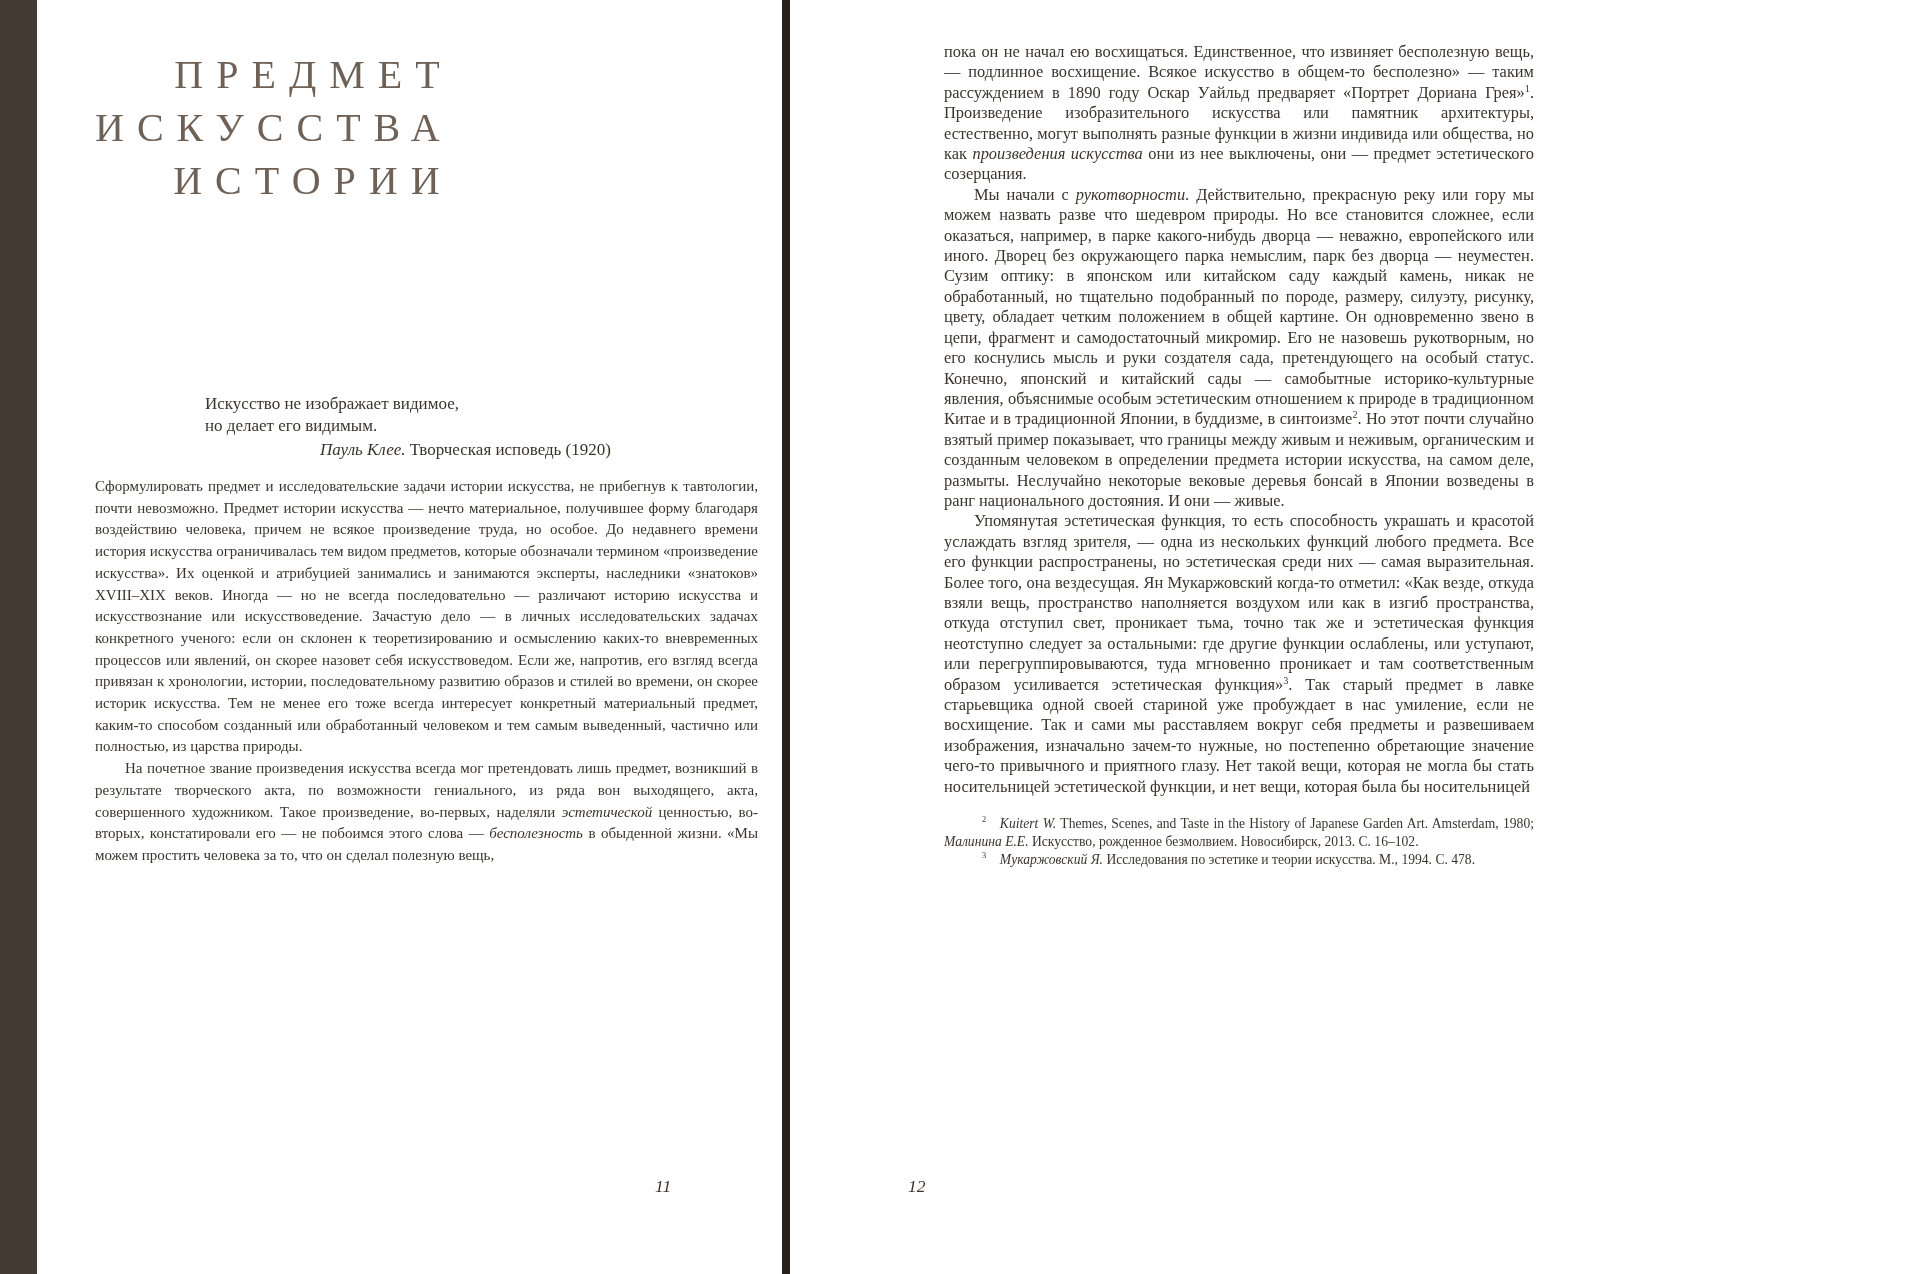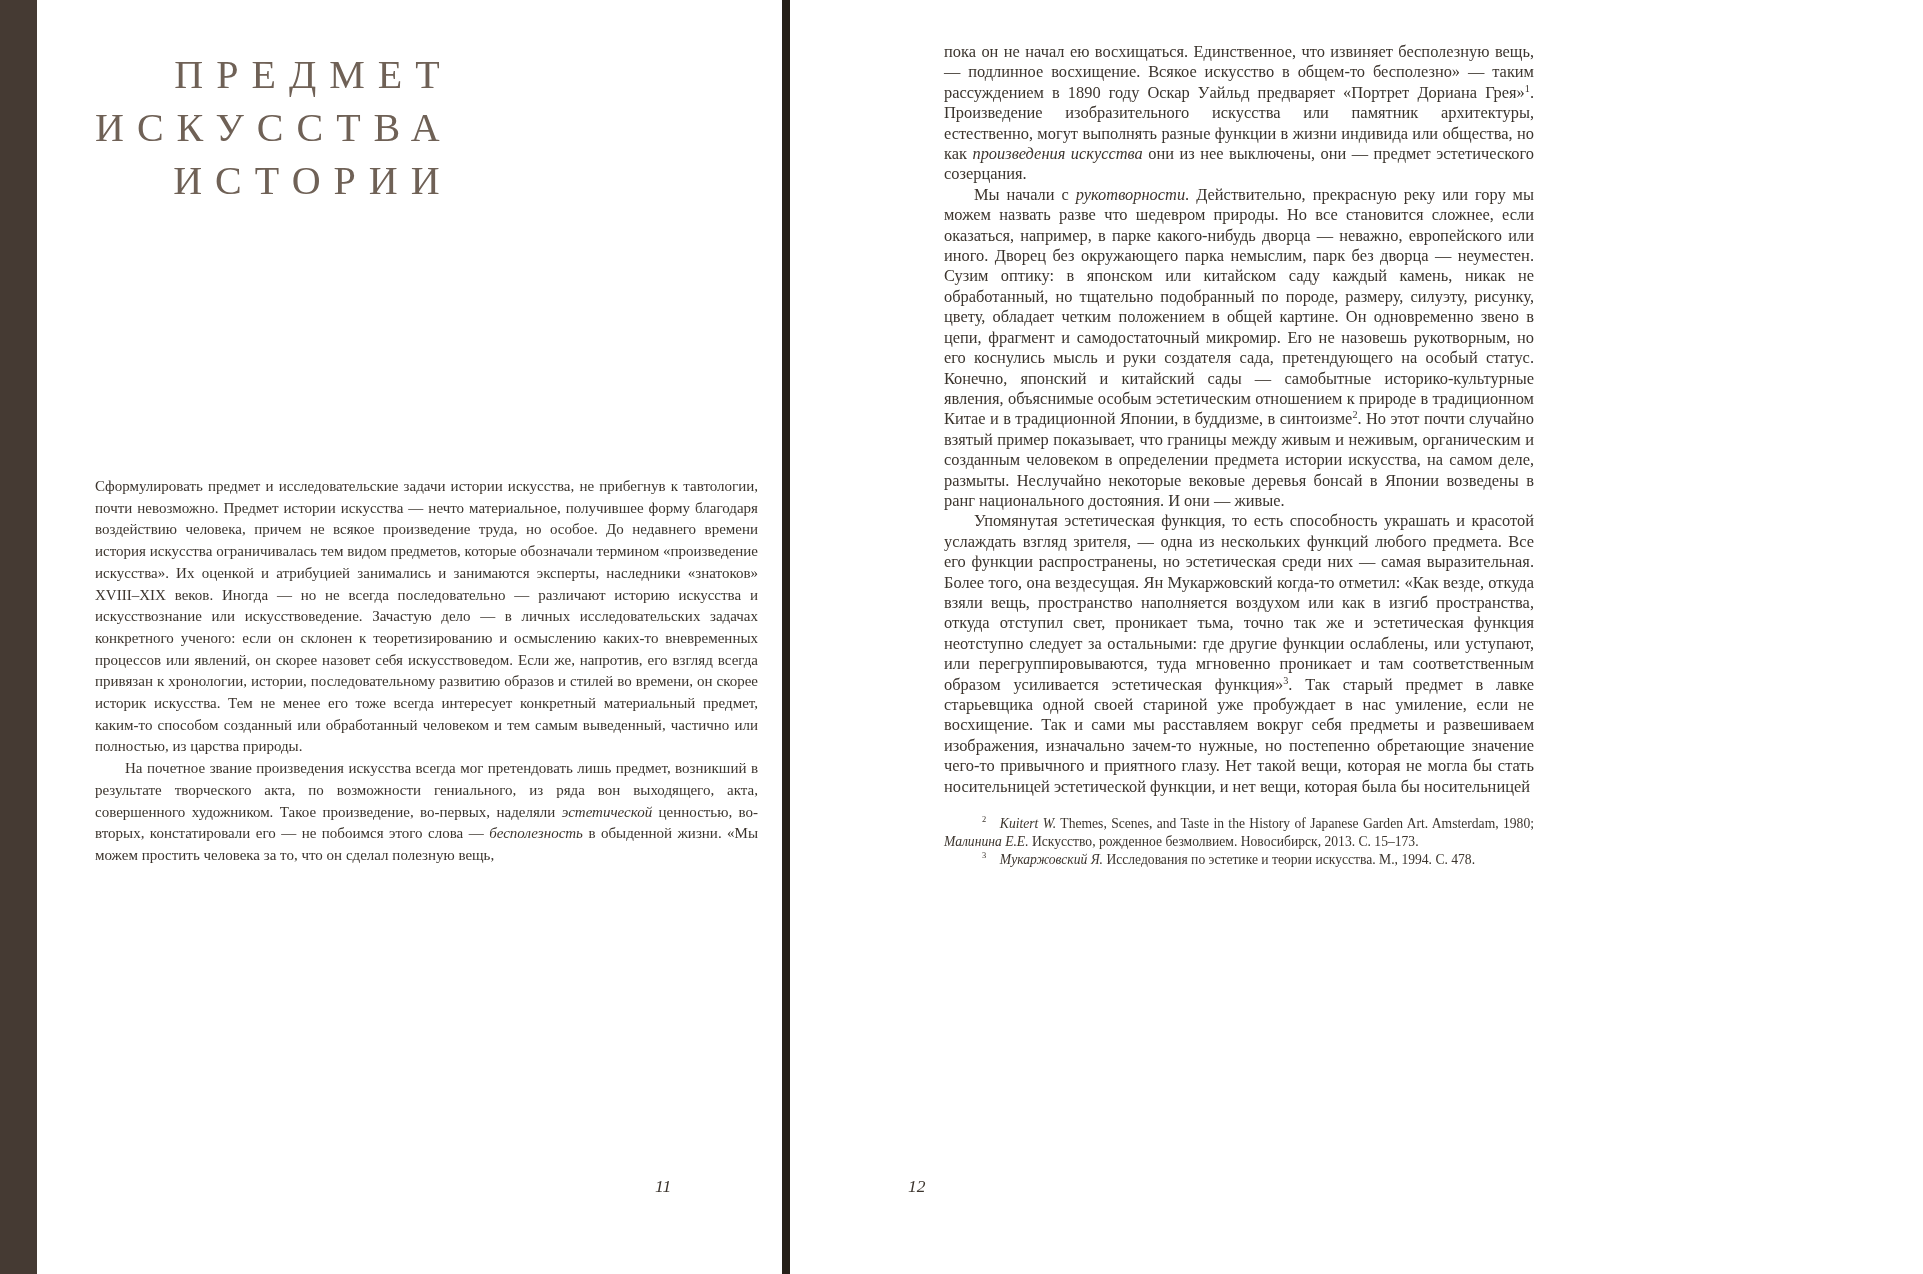--- a/index.html
+++ b/index.html
@@ -74,37 +74,42 @@
 
 <div class="spine"></div>
 
 <div class="page page-left">
   <div class="chapter-title">
     <div>ПРЕДМЕТ</div>
     <div>ИСКУССТВА</div>
     <div>ИСТОРИИ</div>
   </div>
 
+  <div class="epigraph">
+    <div>Искусство не изображает видимое,</div>
+    <div>но делает его видимым.</div>
+    <div class="epigraph-attribution"><i>Пауль Клее.</i><span> Творческая исповедь (1920)</span></div>
+  </div>
 
   <div class="body-left">
     <p class="para"><span>Сформулировать предмет и исследовательские задачи истории искусства, не прибегнув к тавтологии, почти невозможно. Предмет истории искусства — нечто материальное, получившее форму благодаря воздействию человека, причем не всякое произведение труда, но особое. До недавнего времени история искусства ограничивалась тем видом предметов, которые обозначали термином «произведение искусства». Их оценкой и атрибуцией занимались и занимаются эксперты, наследники «знатоков» XVIII–XIX веков. Иногда — но не всегда последовательно — различают историю искусства и искусствознание или искусствоведение. Зачастую дело — в личных исследовательских задачах конкретного ученого: если он склонен к теоретизированию и осмыслению каких-то вневременных процессов или явлений, он скорее назовет себя искусствоведом. Если же, напротив, его взгляд всегда привязан к хронологии, истории, последовательному развитию образов и стилей во времени, он скорее историк искусства. Тем не менее его тоже всегда интересует конкретный материальный предмет, каким-то способом созданный или обработанный человеком и тем самым выведенный, частично или полностью, из царства природы.</span></p>
     <p class="para indent"><span>На почетное звание произведения искусства всегда мог претендовать лишь предмет, возникший в результате творческого акта, по возможности гениального, из ряда вон выходящего, акта, совершенного художником. Такое произведение, во-первых, наделяли </span><i>эстетической</i><span> ценностью, во-вторых, констатировали его — не побоимся этого слова — </span><i>бесполезность</i><span> в обыденной жизни. «Мы можем простить человека за то, что он сделал полезную вещь,</span></p>
   </div>
 
   <div class="page-number pn-left">11</div>
 </div>
 
 <div class="divider"></div>
 
 <div class="page page-right">
   <div class="body-right">
     <p class="para"><span>пока он не начал ею восхищаться. Единственное, что извиняет бесполезную вещь, — подлинное восхищение. Всякое искусство в общем-то бесполезно» — таким рассуждением в 1890 году Оскар Уайльд предваряет «Портрет Дориана Грея»</span><sup>1</sup><span>. Произведение изобразительного искусства или памятник архитектуры, естественно, могут выполнять разные функции в жизни индивида или общества, но как </span><i>произведения искусства</i><span> они из нее выключены, они — предмет эстетического созерцания.</span></p>
     <p class="para indent"><span>Мы начали с </span><i>рукотворности</i><span>. Действительно, прекрасную реку или гору мы можем назвать разве что шедевром природы. Но все становится сложнее, если оказаться, например, в парке какого-нибудь дворца — неважно, европейского или иного. Дворец без окружающего парка немыслим, парк без дворца — неуместен. Сузим оптику: в японском или китайском саду каждый камень, никак не обработанный, но тщательно подобранный по породе, размеру, силуэту, рисунку, цвету, обладает четким положением в общей картине. Он одновременно звено в цепи, фрагмент и самодостаточный микромир. Его не назовешь рукотворным, но его коснулись мысль и руки создателя сада, претендующего на особый статус. Конечно, японский и китайский сады — самобытные историко-культурные явления, объяснимые особым эстетическим отношением к природе в традиционном Китае и в традиционной Японии, в буддизме, в синтоизме</span><sup>2</sup><span>. Но этот почти случайно взятый пример показывает, что границы между живым и неживым, органическим и созданным человеком в определении предмета истории искусства, на самом деле, размыты. Неслучайно некоторые вековые деревья бонсай в Японии возведены в ранг национального достояния. И они — живые.</span></p>
     <p class="para indent"><span>Упомянутая эстетическая функция, то есть способность украшать и красотой услаждать взгляд зрителя, — одна из нескольких функций любого предмета. Все его функции распространены, но эстетическая среди них — самая выразительная. Более того, она вездесущая. Ян Мукаржовский когда-то отметил: «Как везде, откуда взяли вещь, пространство наполняется воздухом или как в изгиб пространства, откуда отступил свет, проникает тьма, точно так же и эстетическая функция неотступно следует за остальными: где другие функции ослаблены, или уступают, или перегруппировываются, туда мгновенно проникает и там соответственным образом усиливается эстетическая функция»</span><sup>3</sup><span>. Так старый предмет в лавке старьевщика одной своей стариной уже пробуждает в нас умиление, если не восхищение. Так и сами мы расставляем вокруг себя предметы и развешиваем изображения, изначально зачем-то нужные, но постепенно обретающие значение чего-то привычного и приятного глазу. Нет такой вещи, которая не могла бы стать носительницей эстетической функции, и нет вещи, которая была бы носительницей</span></p>
 
     <div class="footnotes">
-      <p class="footnote"><sup>2</sup><span> </span><i>Kuitert W.</i><span> Themes, Scenes, and Taste in the History of Japanese Garden Art. Amsterdam, 1980; </span><i>Малинина Е.Е.</i><span> Искусство, рожденное безмолвием. Новосибирск, 2013. С. 15–173.</span></p>
+      <p class="footnote"><sup>2</sup><span> </span><i>Kuitert W.</i><span> Themes, Scenes, and Taste in the History of Japanese Garden Art. Amsterdam, 1980; </span><i>Малинина Е.Е.</i><span> Искусство, рожденное безмолвием. Новосибирск, 2013. С. 16–102.</span></p>
       <p class="footnote"><sup>3</sup><span> </span><i>Мукаржовский Я.</i><span> Исследования по эстетике и теории искусства. М., 1994. С. 478.</span></p>
     </div>
   </div>
 
   <div class="page-number pn-right">12</div>
 </div>
 
 </body></html>

